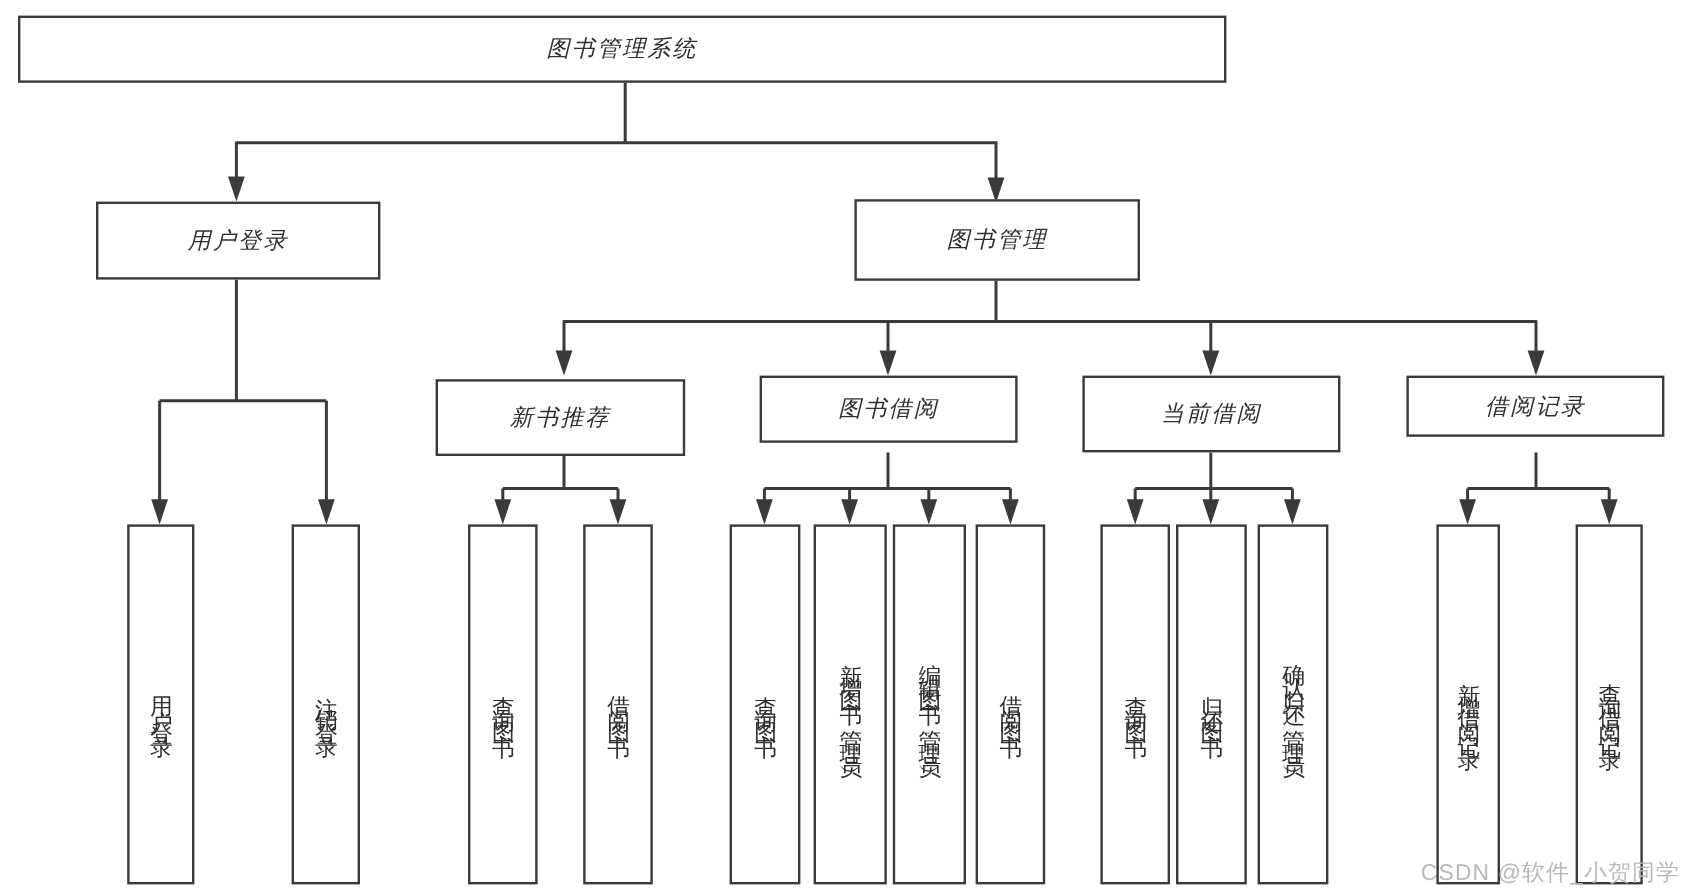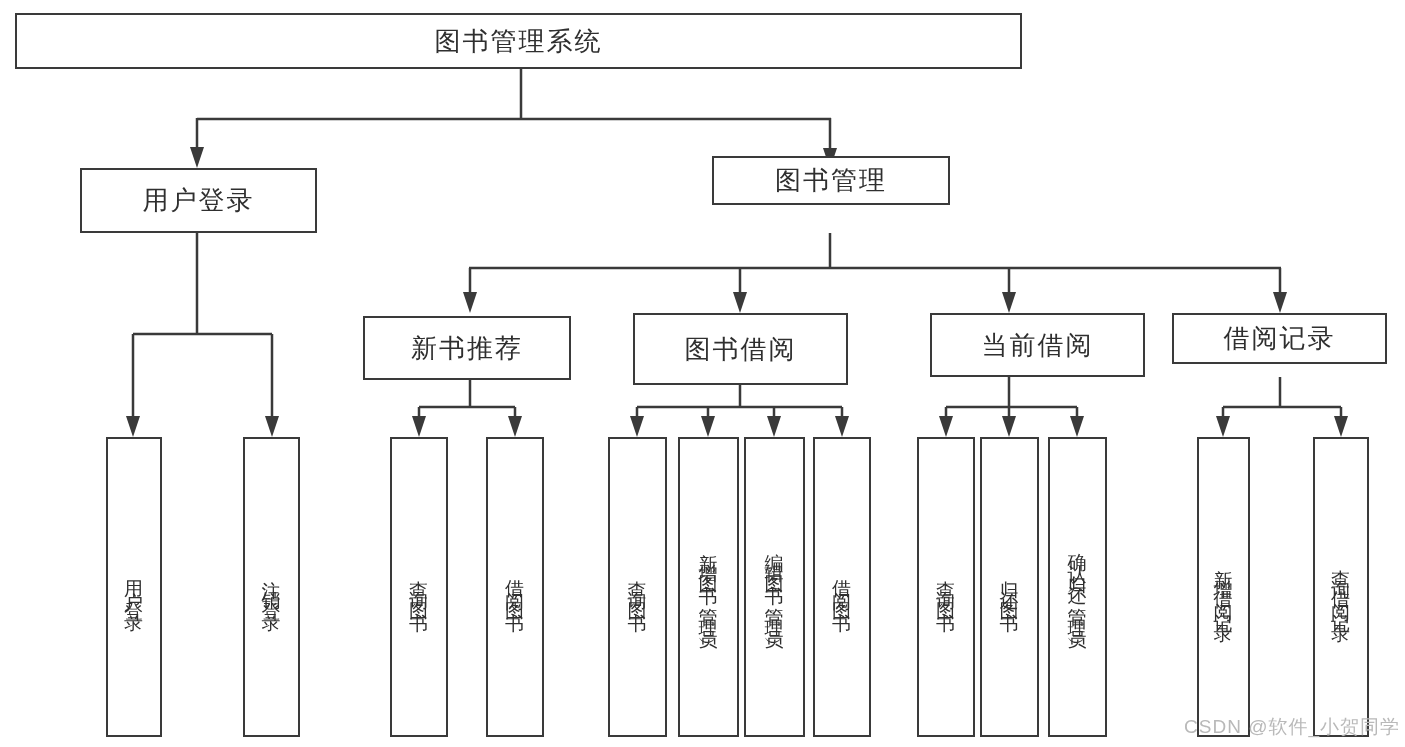--- a/index.html
+++ b/index.html
@@ -22,23 +22,24 @@
     box-sizing: border-box;
     background: #ffffff;
     border: 2px solid #3a3a3a;
     display: flex;
     align-items: center;
     justify-content: center;
     color: #2f2f2f;
     z-index: 2;
   }
   .hnode {
-    font-size: 26px;
+    font-size: 19px;
     letter-spacing: 2px;
     white-space: nowrap;
+    font-style: italic;
   }
   .vnode {
     writing-mode: vertical-rl;
     text-orientation: mixed;
     font-size: 19px;
     letter-spacing: 11px;
     line-height: 1;
   }
   .watermark {
     position: absolute;
@@ -99,25 +100,25 @@
       <polygon points="1070,416 1084,416 1077,437"></polygon>
 
       <polygon points="1216,416 1230,416 1223,437"></polygon>
       <polygon points="1334,416 1348,416 1341,437"></polygon>
     </g>
   </svg>
 
   <div class="node hnode" style="left:15px; top:13px; width:1007px; height:56px;">图书管理系统</div>
 
   <div class="node hnode" style="left:80px; top:168px; width:237px; height:65px;">用户登录</div>
-  <div class="node hnode" style="left:712px; top:156px; width:238px; height:49px;">图书管理</div>
+  <div class="node hnode" style="left:712px; top:166px; width:238px; height:68px;">图书管理</div>
 
   <div class="node hnode" style="left:363px; top:316px; width:208px; height:64px;">新书推荐</div>
-  <div class="node hnode" style="left:633px; top:313px; width:215px; height:72px;">图书借阅</div>
-  <div class="node hnode" style="left:902px; top:313px; width:215px; height:64px;margin-left:28px;">当前借阅</div>
+  <div class="node hnode" style="left:633px; top:313px; width:215px; height:56px;">图书借阅</div>
+  <div class="node hnode" style="left:902px; top:313px; width:215px; height:64px;">当前借阅</div>
   <div class="node hnode" style="left:1172px; top:313px; width:215px; height:51px;">借阅记录</div>
 
   <div class="node vnode" style="left:106px; top:437px; width:56px; height:300px;">用户登录</div>
   <div class="node vnode" style="left:243px; top:437px; width:57px; height:300px;">注销登录</div>
 
   <div class="node vnode" style="left:390px; top:437px; width:58px; height:300px;">查询图书</div>
   <div class="node vnode" style="left:486px; top:437px; width:58px; height:300px;">借阅图书</div>
 
   <div class="node vnode" style="left:608px; top:437px; width:59px; height:300px;">查询图书</div>
   <div class="node vnode" style="left:678px; top:437px; width:61px; height:300px;">新增图书（管理员）</div>

